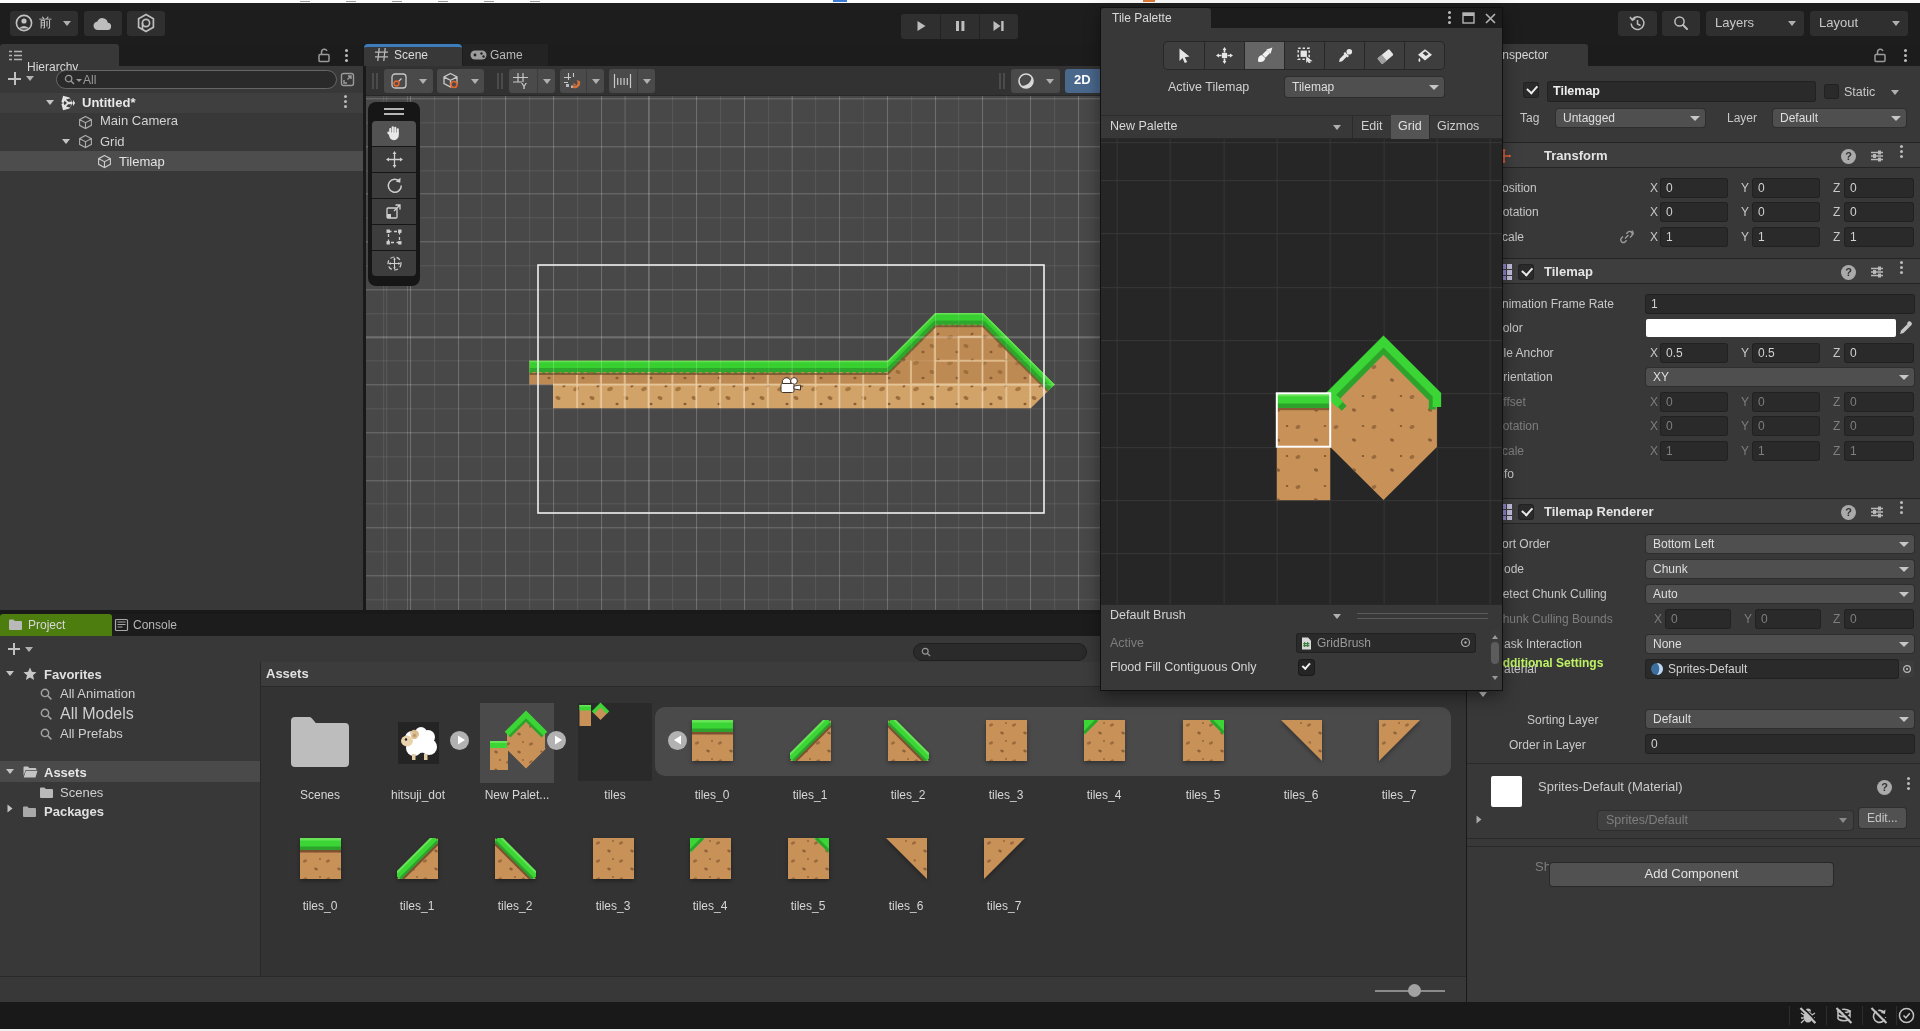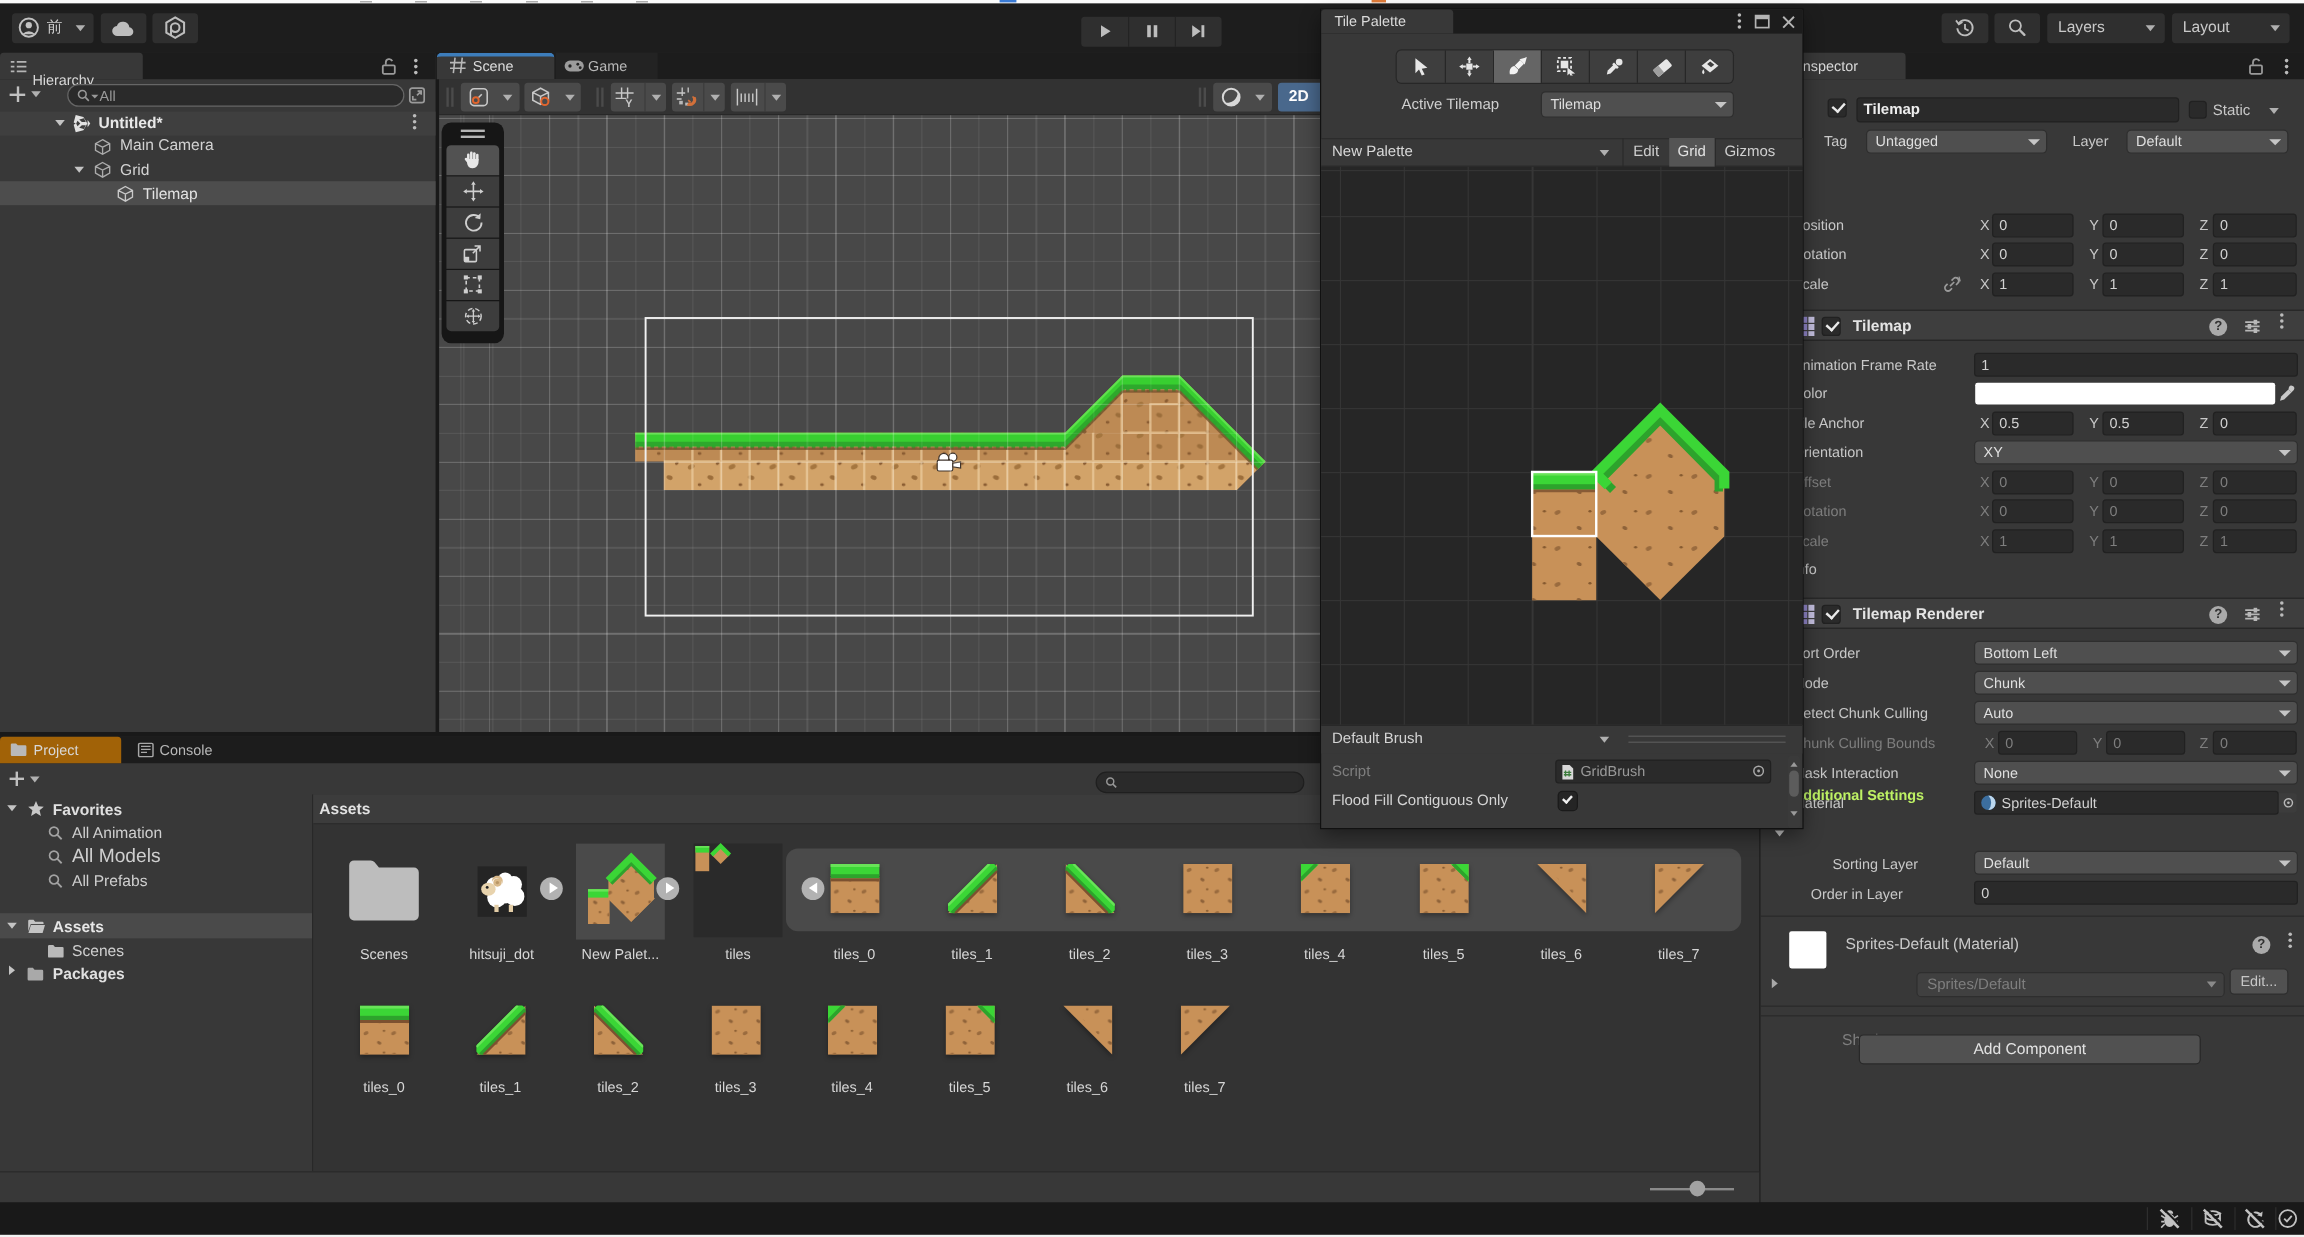--- a/index.html
+++ b/index.html
@@ -352,21 +352,21 @@
         <path d="M8.5 4 V13 M4 8.5 H13" fill="none"></path>
         <path d="M8.5 2.4 L9.9 4.6 H7.1 Z M8.5 14.6 L9.9 12.4 H7.1 Z M2.4 8.5 L4.6 7.1 V9.9 Z M14.6 8.5 L12.4 7.1 V9.9 Z" stroke="none"></path>
       </g>
     </svg>
   </div>
 </div>
 
 <div id="proj" class="abs" style="left:0;top:614px;width:1466px;height:388px;background:#383838">
 
   <div class="abs" style="left:0;top:0;width:1466px;height:22px;background:#1c1c1c"></div>
-  <div class="abs" style="left:0;top:0;width:101px;height:22px;background:#a16207;border-radius:3px 3px 0 0">
+  <div class="abs" style="left:0;top:0;width:112px;height:22px;background:#4d7c0f;border-radius:3px 3px 0 0">
     <svg width="13" height="11" style="left:9px;top:5px" viewBox="0 0 13 11">
         <path d="M0 1.5 a1 1 0 0 1 1-1 h3.4 l1.4 1.6 H12 a1 1 0 0 1 1 1 V10 a1 1 0 0 1 -1 1 H1 a1 1 0 0 1 -1-1 Z" fill="#b9b9b9"></path>
       </svg>
     <div class="t" style="left:28px;top:4px;color:#d8d8d8">Project</div>
   </div>
   <svg width="13" height="12" style="left:115px;top:5px" viewBox="0 0 13 12">
     <rect x="0.5" y="0.5" width="12" height="11" rx="1" fill="none" stroke="#a8a8a8" stroke-width="1.2"></rect>
     <path d="M2.5 3 h8 M2.5 5.5 h8 M2.5 8 h5" stroke="#a8a8a8" stroke-width="1.2"></path>
   </svg>
   <div class="t" style="left:133px;top:4px;color:#b8b8b8">Console</div>
@@ -638,20 +638,41 @@
   <div class="fld" style="left:81px;top:38px;width:267px;height:19px"><span class="b w" style="font-size:12.5px">Tilemap</span></div>
   <div class="chk" style="left:358px;top:41px;width:13px;height:13px"></div>
   <div class="t" style="left:377px;top:41px;font-size:12.5px">Static</div>
   <div class="car2" style="left:424px;top:46px"></div>
 
   <div class="t" style="left:53px;top:67px">Tag</div>
   <div class="dd" style="left:89px;top:65px;width:149px;height:18px">Untagged<span class="car"></span></div>
   <div class="t" style="left:260px;top:67px">Layer</div>
   <div class="dd" style="left:306px;top:65px;width:133px;height:18px">Default<span class="car"></span></div>
 
+  <div class="abs" style="left:0;top:98px;width:453px;height:26px;background:#3e3e3e;border-top:1px solid #242424;border-bottom:1px solid #242424">
+    <svg width="16" height="16" style="left:29px;top:5px" viewBox="0 0 16 16">
+      <g stroke="#e2643c" stroke-width="1.5" fill="#e2643c">
+        <path d="M8 2.5 V13.5 M2.5 8 H13.5" fill="none"></path>
+        <path d="M8 0.5 L9.6 3 H6.4 Z M8 15.5 L9.6 13 H6.4 Z M0.5 8 L3 6.4 V9.6 Z M15.5 8 L13 6.4 V9.6 Z" stroke="none"></path>
+      </g>
+    </svg>
+    <div class="t b" style="left:77px;top:6px;font-size:13px;color:#e4e4e4">Transform</div>
+    <div class="hlp" style="left:374px;top:6px"></div>
+    <svg class="preset" width="14" height="14" style="left:403px;top:6px" viewBox="0 0 14 14">
+      <g stroke="#b8b8b8" stroke-width="1.4">
+          <path d="M1 3.5 h12 M1 7 h12 M1 10.5 h12"></path>
+        </g>
+      <g fill="#b8b8b8">
+          <rect x="8" y="1.5" width="3" height="4"></rect>
+          <rect x="3" y="5" width="3" height="4"></rect>
+          <rect x="8" y="8.5" width="3" height="4"></rect>
+        </g>
+    </svg>
+    <div class="kebab" style="left:433px;top:7px"></div>
+  </div>
   <div class="t" style="left:27px;top:137px">Position</div>
   <div class="t" style="left:183px;top:137px">X</div>
     <div class="fld" style="left:194px;top:135px;width:66px;height:18px">0</div>
   <div class="t" style="left:274px;top:137px">Y</div>
     <div class="fld" style="left:286px;top:135px;width:66px;height:18px">0</div>
   <div class="t" style="left:366px;top:137px">Z</div>
     <div class="fld" style="left:378px;top:135px;width:68px;height:18px">0</div>
   <div class="t" style="left:27px;top:161px">Rotation</div>
   <div class="t" style="left:183px;top:161px">X</div>
     <div class="fld" style="left:194px;top:159px;width:66px;height:18px">0</div>
@@ -971,21 +992,21 @@
         <rect x="1276.8" y="393.3" width="53.4" height="53.4" fill="none" stroke="#fff" stroke-width="2"></rect>
       </g>
     </svg>
   </div>
 
   <div class="abs" style="left:0;top:596px;width:401px;height:24px;background:#383838;border-top:1px solid #282828"></div>
   <div class="t" style="left:9px;top:600px;font-size:12.5px;color:#d4d4d4">Default Brush</div>
   <div class="car2" style="left:232px;top:606px"></div>
   <div class="abs" style="left:256px;top:605px;width:131px;height:1px;background:#5a5a5a"></div>
   <div class="abs" style="left:256px;top:610px;width:131px;height:1px;background:#5a5a5a"></div>
-  <div class="t dim" style="left:9px;top:628px;font-size:12.5px">Script</div>
+  <div class="t dim" style="left:9px;top:628px;font-size:12.5px">Active</div>
   <div class="fld" style="left:196px;top:626px;width:178px;height:18px;padding-left:20px;color:#9a9a9a">GridBrush</div>
   <svg width="11" height="13" style="left:200px;top:629px" viewBox="0 0 11 13">
     <path d="M1 0.5 H7 L10 3.5 V12.5 H1 Z" fill="#d8d8d8"></path>
     <g stroke="#3e7d3e" stroke-width="1.1">
         <path d="M3.6 5 V10 M6.6 5 V10 M2.2 6.6 H8.4 M2.2 8.6 H8.4"></path>
       </g>
   </svg>
   <svg width="13" height="13" style="left:358px;top:628px" viewBox="0 0 13 13">
     <circle cx="6.5" cy="6.5" r="4" fill="none" stroke="#a8a8a8" stroke-width="1.2"></circle>
     <circle cx="6.5" cy="6.5" r="1.2" fill="#a8a8a8"></circle>

